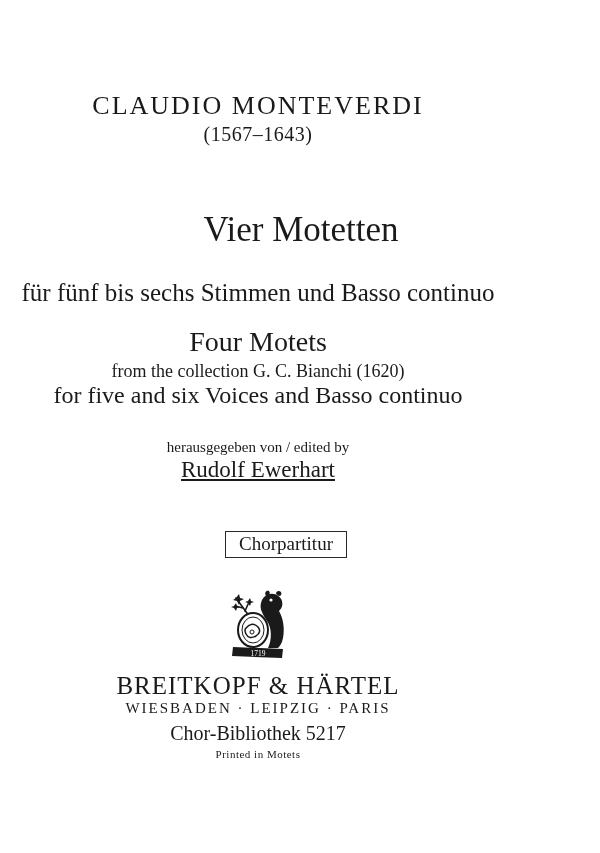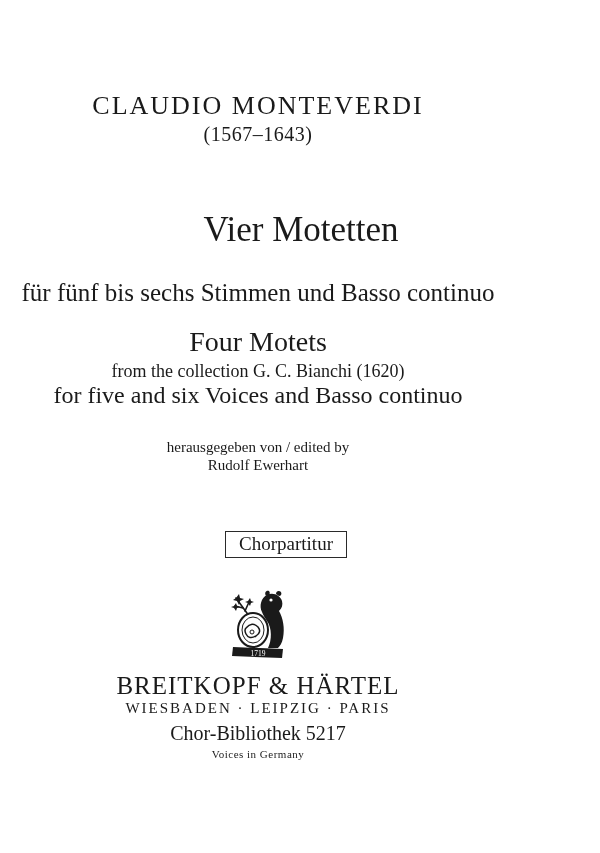--- a/index.html
+++ b/index.html
@@ -22,21 +22,21 @@
   }
   .composer-name   { top: 93px;  font-size: 26px; letter-spacing: 2px; }
   .composer-dates  { top: 124px; font-size: 20px; letter-spacing: 0.5px; }
   .de-title        { top: 212px; font-size: 35px; margin-left: 43px; }
   .de-subtitle     { top: 255px; font-size: 18px; }
   .de-scoring      { top: 280px; font-size: 25px; }
   .en-title        { top: 328px; font-size: 28px; }
   .en-subtitle     { top: 362px; font-size: 18px; }
   .en-scoring      { top: 383px; font-size: 24px; }
   .editor-label    { top: 440px; font-size: 15px; }
-  .editor-name     { top: 458px; font-size: 15px; }
+  .editor-name     { top: 458px; font-size: 23px; text-decoration: underline; }
   .edition-wrap    { top: 531px; padding-left: 28px; }
   .edition-box {
     display: inline-block;
     border: 1px solid #2a2a2a;
     padding: 2px 13px 4px 13px;
     font-size: 19px;
   }
   .logo-wrap       { top: 588px; }
   .publisher-name  { top: 673px; font-size: 25px; letter-spacing: 1px; }
   .publisher-cities{ top: 701px; font-size: 15px; letter-spacing: 2px; }
@@ -92,15 +92,15 @@
       <circle cx="31" cy="44" r="2" fill="none" stroke="#1a1a1a" stroke-width="1"></circle>
 
       <path d="M12,59 L62,61 L61,70 L11,68 Z" fill="#1a1a1a"></path>
       <text x="37" y="67.5" text-anchor="middle" font-size="7.5" font-family="Liberation Serif, serif" fill="#ffffff">1719</text>
     </svg>
   </div>
 
   <div class="line publisher-name">BREITKOPF &amp; HÄRTEL</div>
   <div class="line publisher-cities">WIESBADEN · LEIPZIG · PARIS</div>
   <div class="line series-line">Chor-Bibliothek 5217</div>
-  <div class="line printed-line">Voices in Germany</div>
+  <div class="line printed-line">Printed in Motets</div>
 
 </div>
 
 </body></html>

